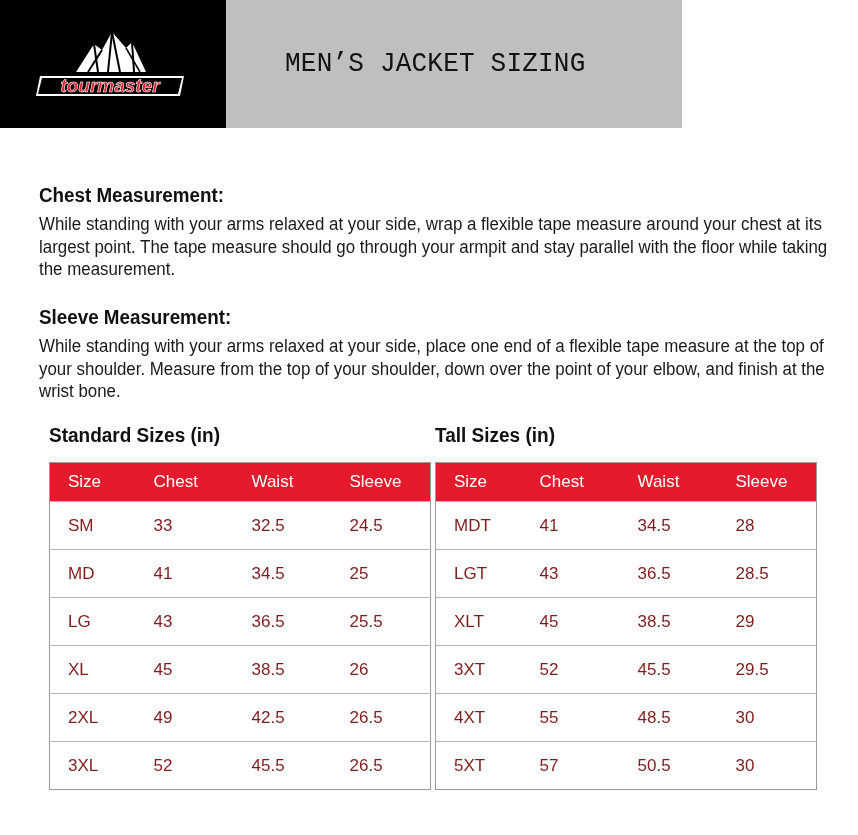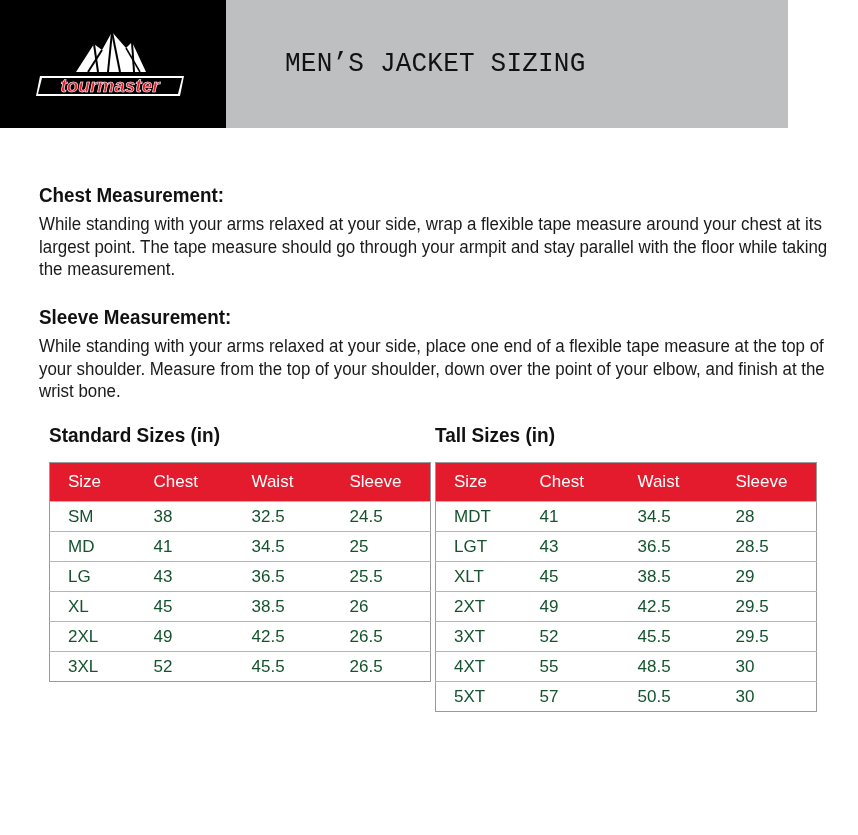--- a/index.html
+++ b/index.html
@@ -1,35 +1,35 @@
 <!DOCTYPE html>
 <html><head>
   <meta charset="utf-8">
   <style>
     * { box-sizing: border-box; margin: 0; padding: 0; }
     html, body { width: 858px; height: 835px; background: #ffffff; overflow: hidden; }
     body { font-family: "Liberation Sans", "DejaVu Sans", sans-serif; color: #111; position: relative; }
 
-    .header { position: absolute; left: 0; top: 0; width: 788px; height: 128px; display: flex; }
+    .header { position: absolute; left: 0; top: 0; width: 682px; height: 128px; display: flex; }
     .logo-box { width: 226px; height: 128px; background: #000; position: relative; }
     .title-box { flex: 1; height: 128px; background: #bebfc1; position: relative; font-family: Liberation Mono, monospace; }
     .page-title { position: absolute; left: 59px; top: 48px; font-size: 28px; font-weight: normal; letter-spacing: 0.2px; color: #111; transform: scaleX(0.93); transform-origin: left center; }
 
     .logo-svg { position: absolute; left: 36px; top: 28px; }
 
     .section { position: absolute; left: 39px; width: 790px; margin-top: 16px; }
     .section h2 { font-size: 20px; font-weight: bold; color: #111; margin-bottom: 6px; transform: scaleX(0.94); transform-origin: left center; white-space: nowrap; }
     .section p { font-size: 17.5px; line-height: 22.5px; color: #1a1a1a; transform: scaleX(0.965); transform-origin: left top; width: 820px; }
 
     .table-wrap { position: absolute; }
     .table-title { font-size: 20px; font-weight: bold; color: #111; height: 38px; transform: scaleX(0.95); transform-origin: left center; white-space: nowrap; }
     table { border-collapse: collapse; width: 382px; border: 1.5px solid #9a9a9a; }
     thead tr { background: #e31b2d; }
     th { color: #fff; font-weight: normal; font-size: 17px; text-align: left; height: 39px; padding-left: 18px; }
-    td { font-size: 17px; color: #14532d; height: 30px; padding-left: 18px; border-top: 1.5px solid #b5b5b5; }
+    td { font-size: 17px; color: #7f1d1d; height: 48px; padding-left: 18px; border-top: 1.5px solid #b5b5b5; }
     th:nth-child(1), td:nth-child(1) { width: 86px; }
     th:nth-child(2), td:nth-child(2) { width: 98px; }
     th:nth-child(3), td:nth-child(3) { width: 98px; }
   </style>
 </head>
 <body>
 
 <div class="header">
   <div class="logo-box">
     <svg class="logo-svg" width="152" height="72" viewBox="0 0 152 72">
@@ -68,21 +68,21 @@
       <tr>
         <th>Size</th>
         <th>Chest</th>
         <th>Waist</th>
         <th>Sleeve</th>
       </tr>
     </thead>
     <tbody>
       <tr>
           <td>SM</td>
-          <td>38</td>
+          <td>33</td>
           <td>32.5</td>
           <td>24.5</td>
         </tr>
       <tr>
           <td>MD</td>
           <td>41</td>
           <td>34.5</td>
           <td>25</td>
         </tr>
       <tr>
@@ -137,26 +137,20 @@
           <td>36.5</td>
           <td>28.5</td>
         </tr>
       <tr>
           <td>XLT</td>
           <td>45</td>
           <td>38.5</td>
           <td>29</td>
         </tr>
       <tr>
-          <td>2XT</td>
-          <td>49</td>
-          <td>42.5</td>
-          <td>29.5</td>
-        </tr>
-      <tr>
           <td>3XT</td>
           <td>52</td>
           <td>45.5</td>
           <td>29.5</td>
         </tr>
       <tr>
           <td>4XT</td>
           <td>55</td>
           <td>48.5</td>
           <td>30</td>

